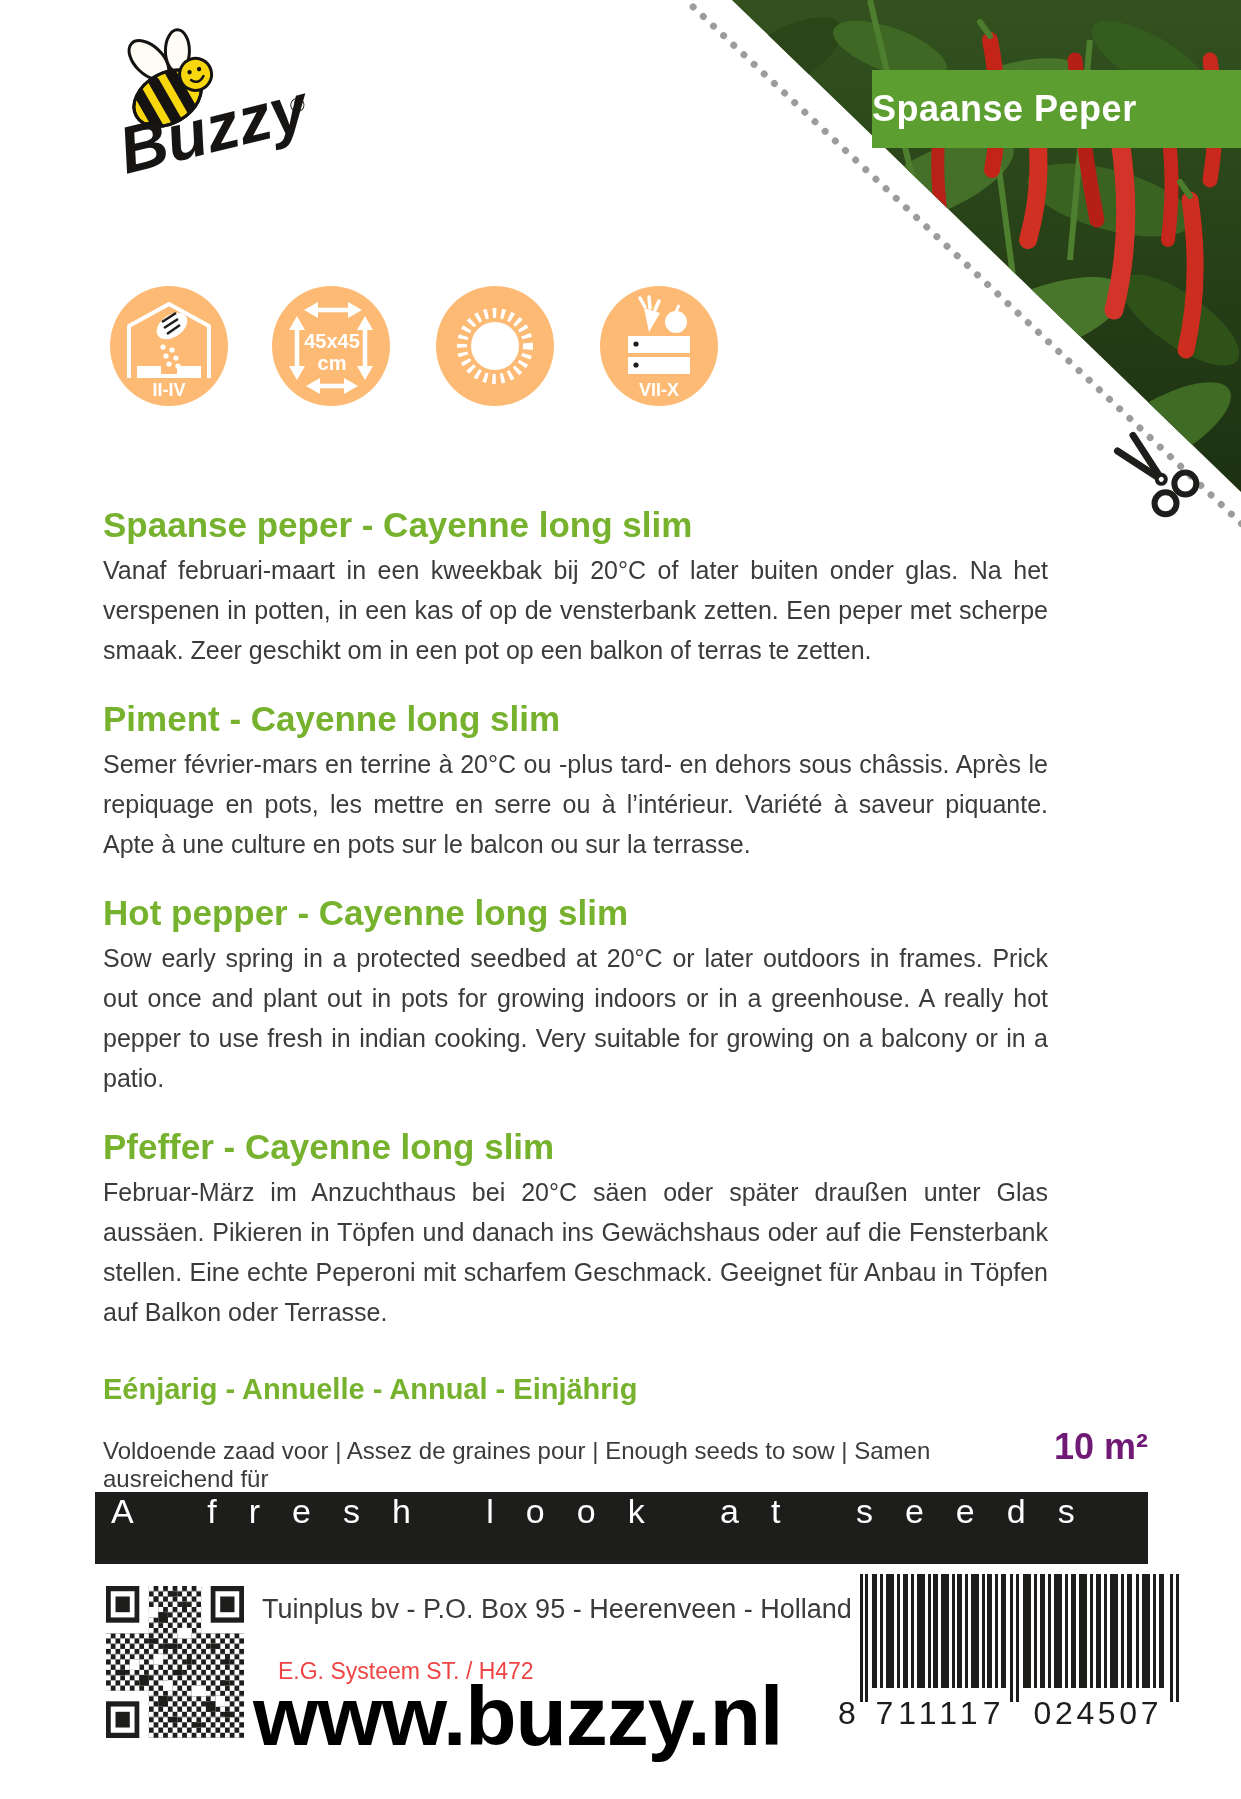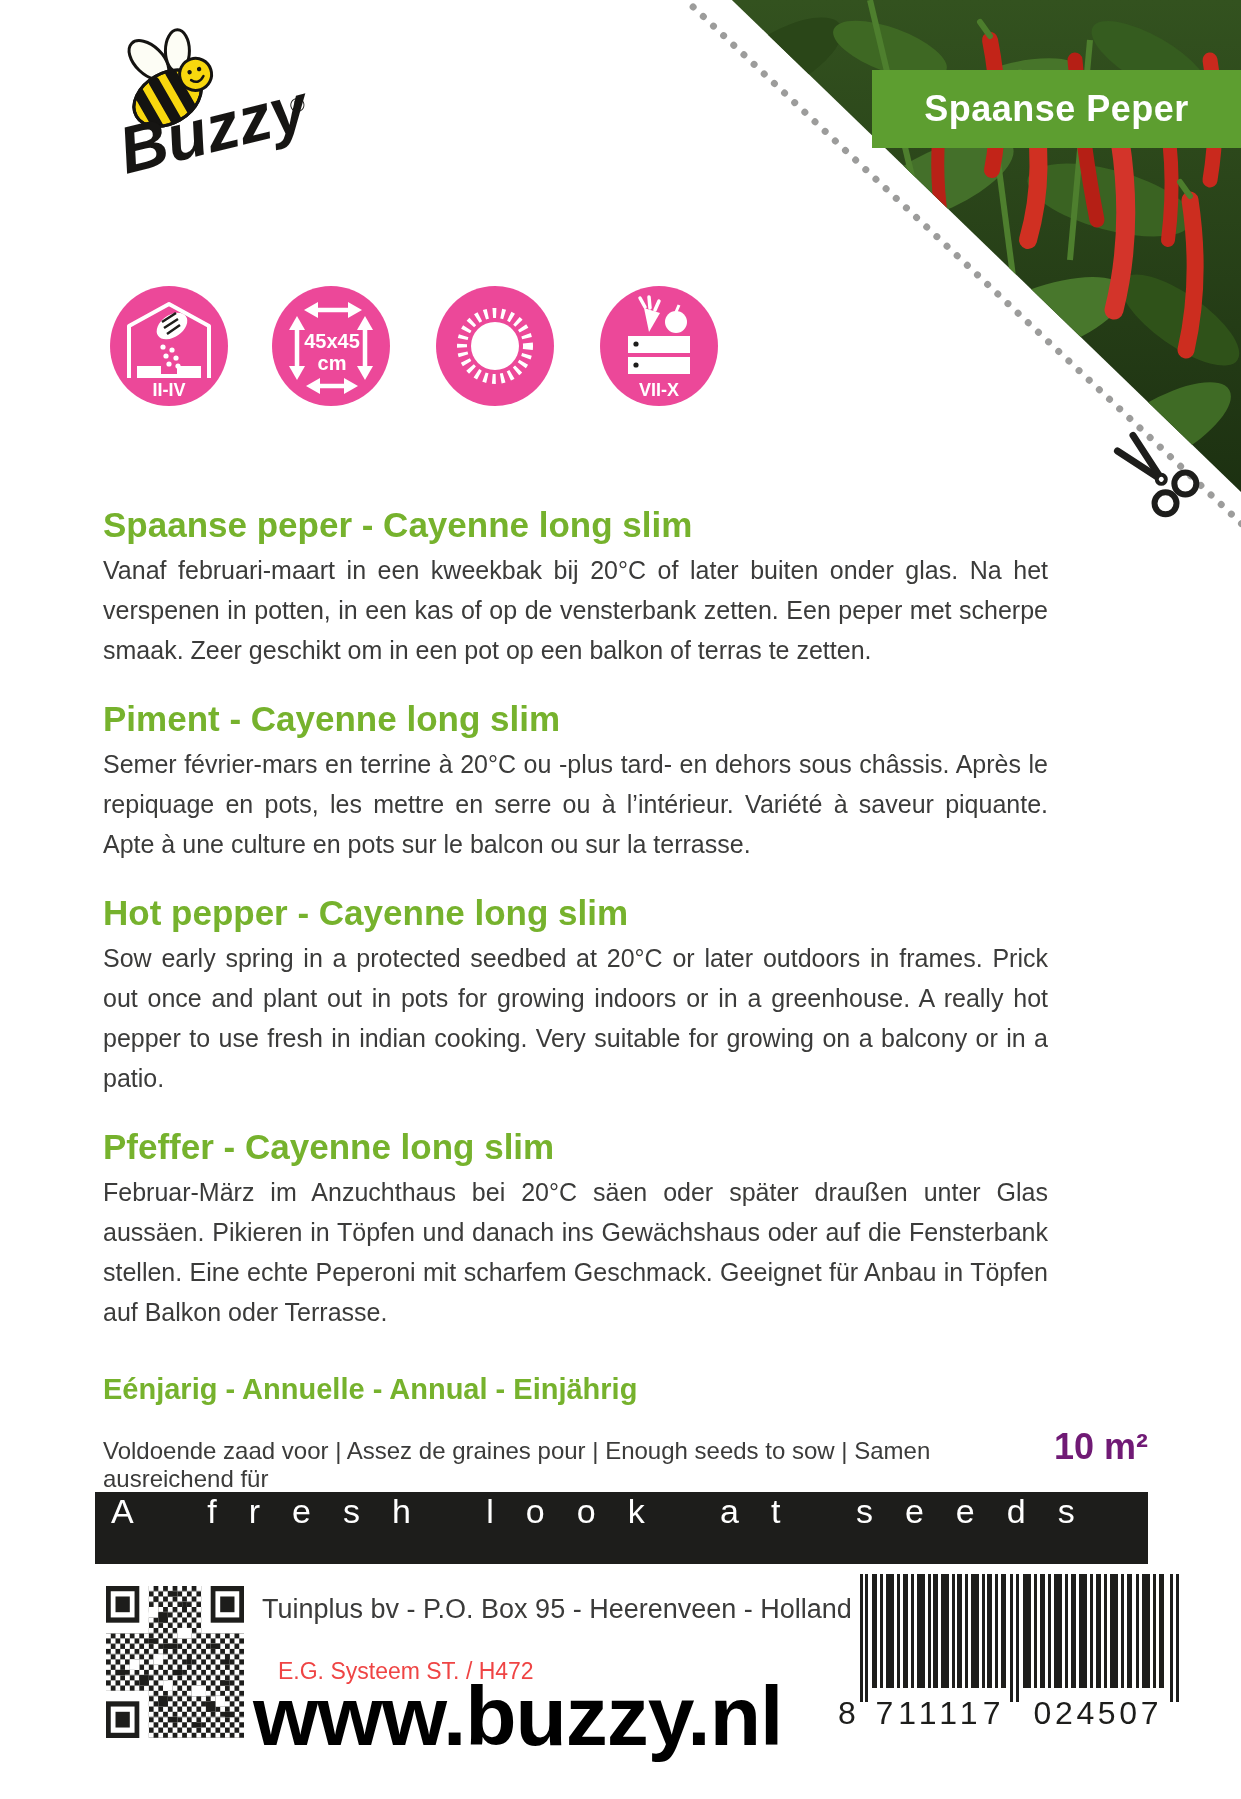--- a/index.html
+++ b/index.html
@@ -9,33 +9,33 @@
     font-family:"Liberation Sans", sans-serif; color:#3b3b3a;
   }
   
   .photo-tri{
     position:absolute; left:690px; top:0; width:551px; height:500px;
     clip-path:polygon(7.6% 0, 100% 0, 100% 98.4%);
   }
   .photo-tri svg{display:block;width:100%;height:100%;}
   .variety-banner{
     position:absolute; left:872px; top:70px; width:369px; height:78px;
-    background:#5d9e30; display:flex; align-items:center; justify-content:center;
+    background:#5d9e30; display:flex; align-items:center; justify-content:flex-start;
   }
   .variety-banner span{color:#fff; font-size:36px; font-weight:bold; letter-spacing:.5px;}
   .cut-line{
     position:absolute; left:693px; top:2px; width:775px; height:0;
     border-top:7px dotted #9c9c9b; transform:rotate(43.3deg); transform-origin:0 0;
   }
   .scissors{position:absolute; left:1080px; top:420px; width:140px; height:130px;}
   
   .logo{position:absolute; left:92px; top:28px; width:230px; height:170px;}
   
   .picto{position:absolute; top:286px; width:118px; height:120px; border-radius:50%;
-         background:#ec4899; overflow:hidden;}
+         background:#fdba74; overflow:hidden;}
   .picto svg{display:block;width:100%;height:100%;}
   .picto-1{left:110px;} .picto-2{left:272px;} .picto-3{left:436px;} .picto-4{left:600px;}
   .picto text{fill:#fff; font-family:"Liberation Sans",sans-serif; font-weight:bold;}
   
   .copy{position:absolute; left:103px; top:508px; width:945px;}
   .sec{margin:0 0 32px 0;}
   .sec h2{margin:0 0 8px 0; font-size:35px; line-height:34px; font-weight:bold; color:#76b22d;}
   .sec p{margin:0; font-size:25px; line-height:40px; text-align:justify; color:#3b3b3a;}
   .annual{margin:40px 0 0 0; font-size:29px; line-height:34px; font-weight:bold; color:#76b22d;}
   .seedsline{margin-top:20px; display:flex; align-items:baseline; width:1045px;}

